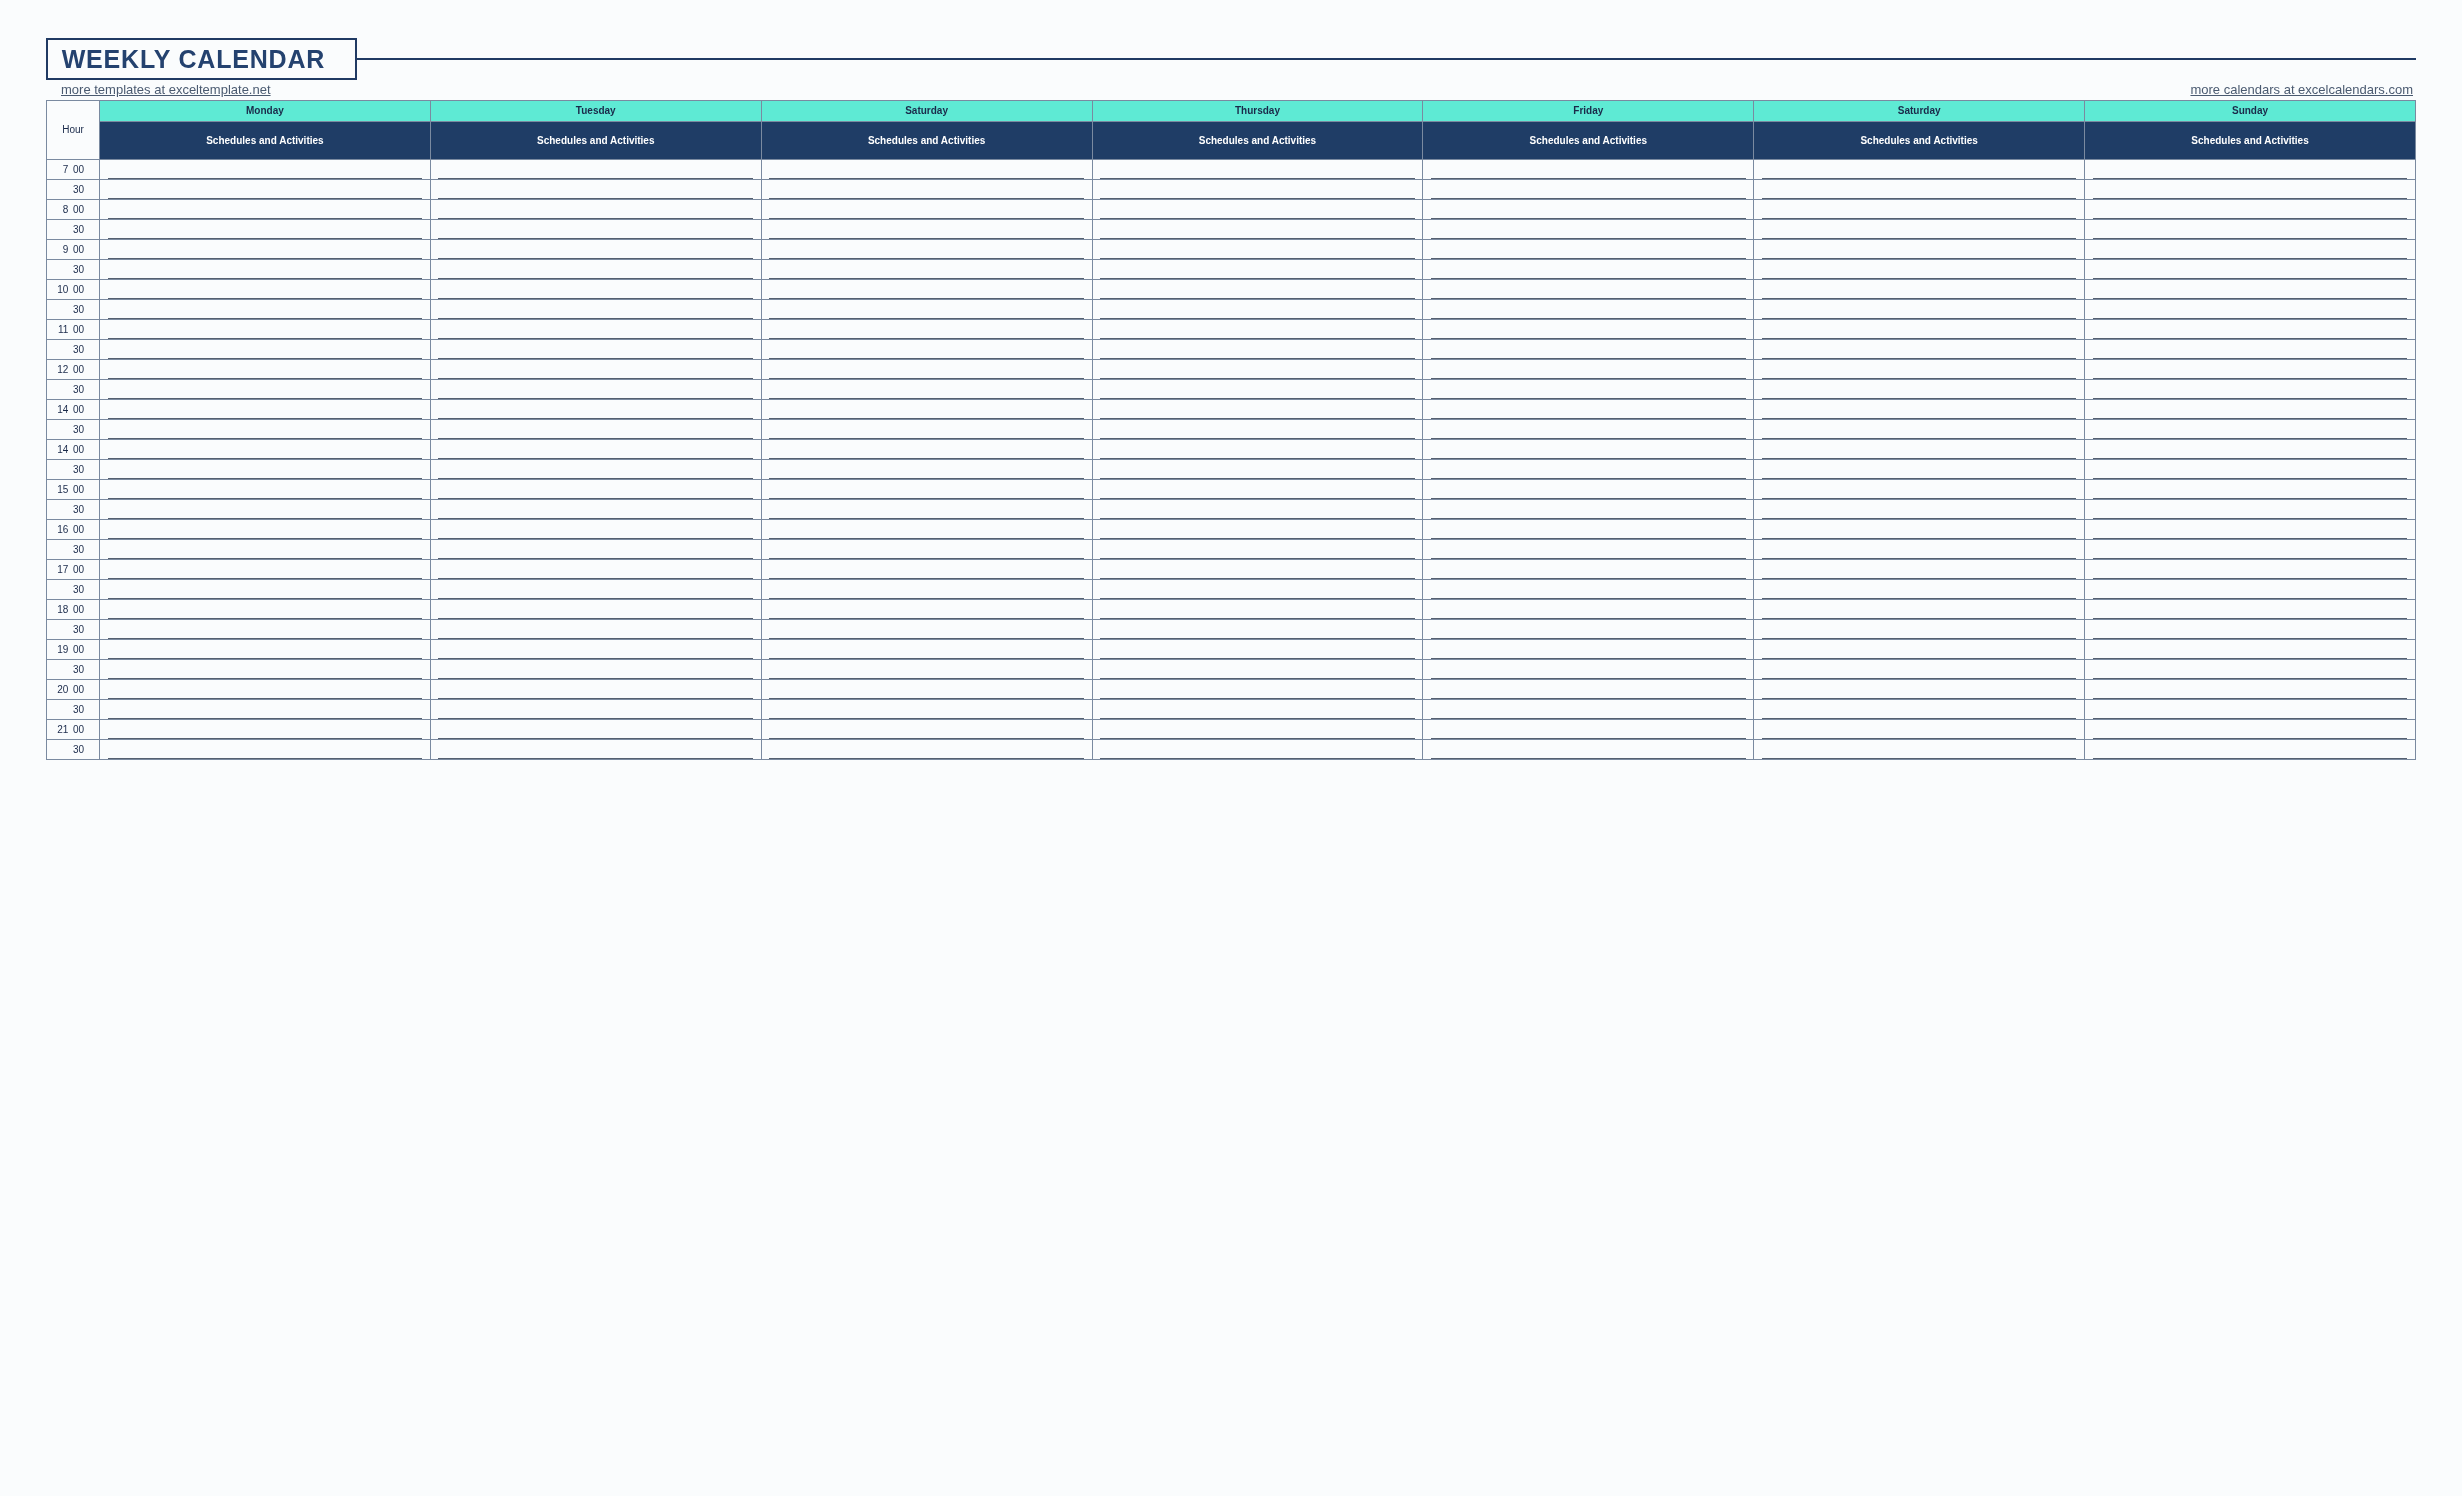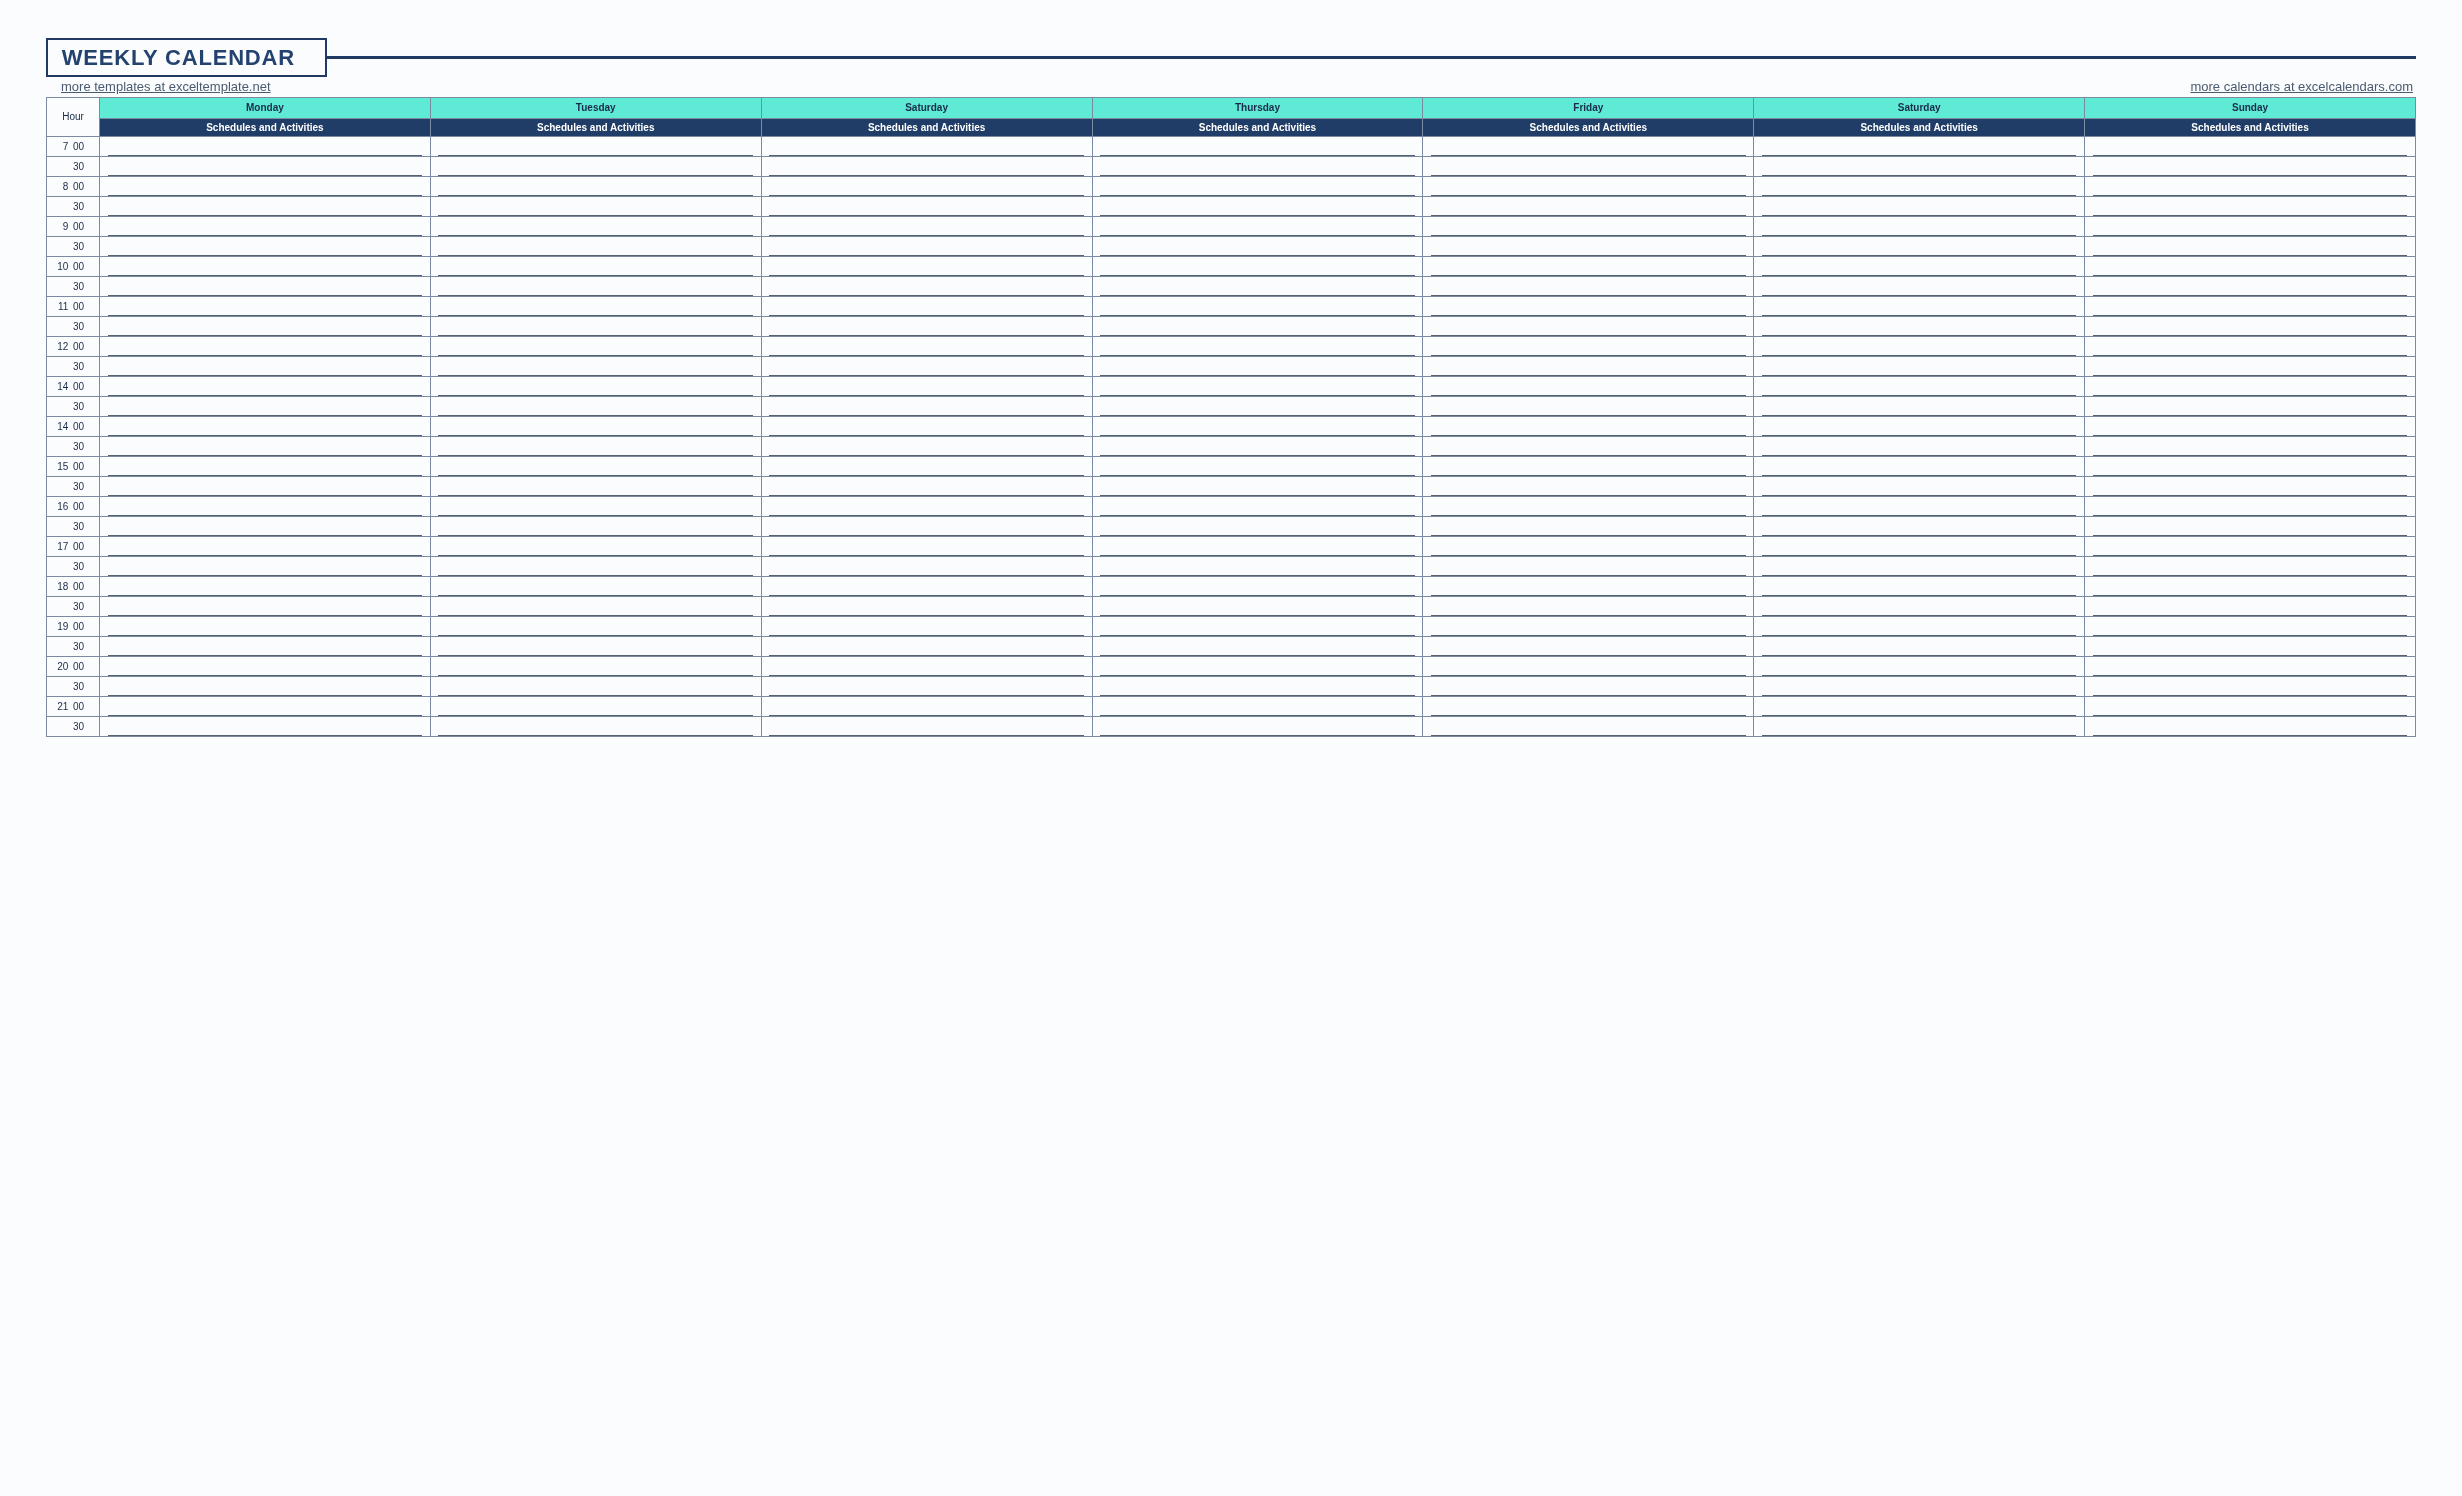--- a/index.html
+++ b/index.html
@@ -9,21 +9,21 @@
     padding: 38px 46px;
     color: #1a2a4a;
   }
   .page {
     width: 100%;
   }
   .title-box {
     display: inline-block;
     border: 2.3px solid #203a63;
     padding: 4.6px 30px 4.6px 13.7px;
-    font-size: 22px;
+    font-size: 25px;
     font-weight: 700;
     letter-spacing: 0.8px;
     color: #24426f;
     background: #fafcfd;
     position: relative;
     z-index: 2;
   }
   .title-row {
     display: flex;
     align-items: center;
@@ -68,21 +68,21 @@
     color: #1a2a4a;
     font-size: 12px;
     padding: 4.6px 0;
     background: #5eead4;
   }
   th.sub-hd {
     background: #1f3d66;
     color: #fff;
     font-weight: 700;
     font-size: 10px;
-    padding: 3px 0;
+    padding: 13px 0;
     border-color: #1f3d66;
   }
   
   td.time {
     border-right: 0.8px solid #7a8aa0;
     border-left: 0.8px solid #7a8aa0;
     border-top: none;
     border-bottom: none;
     font-size: 10px;
     color: #1a2a4a;

